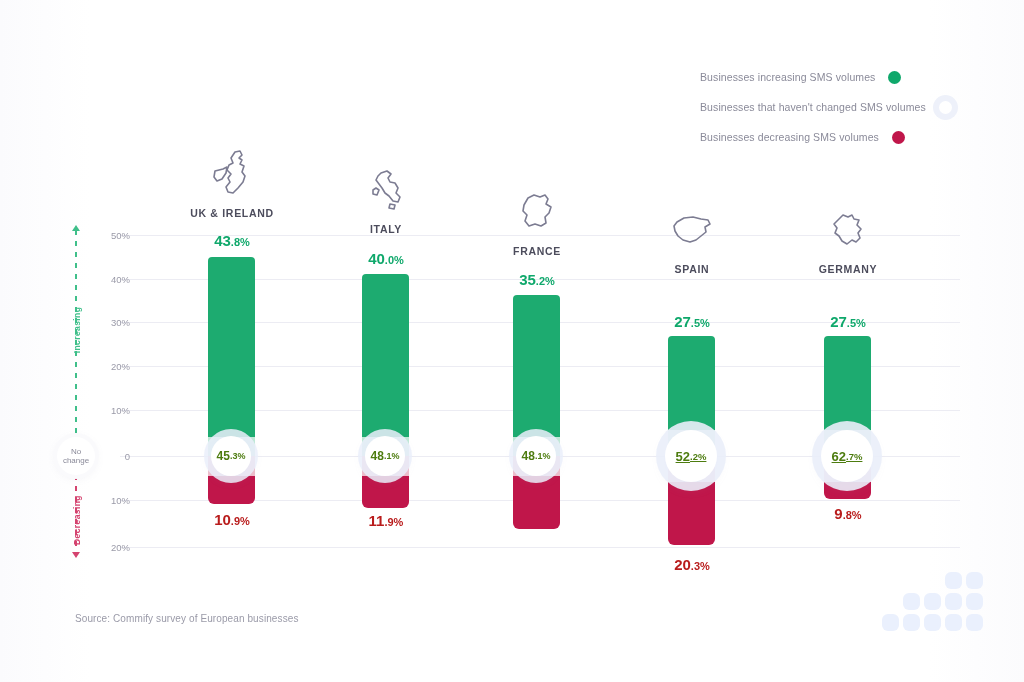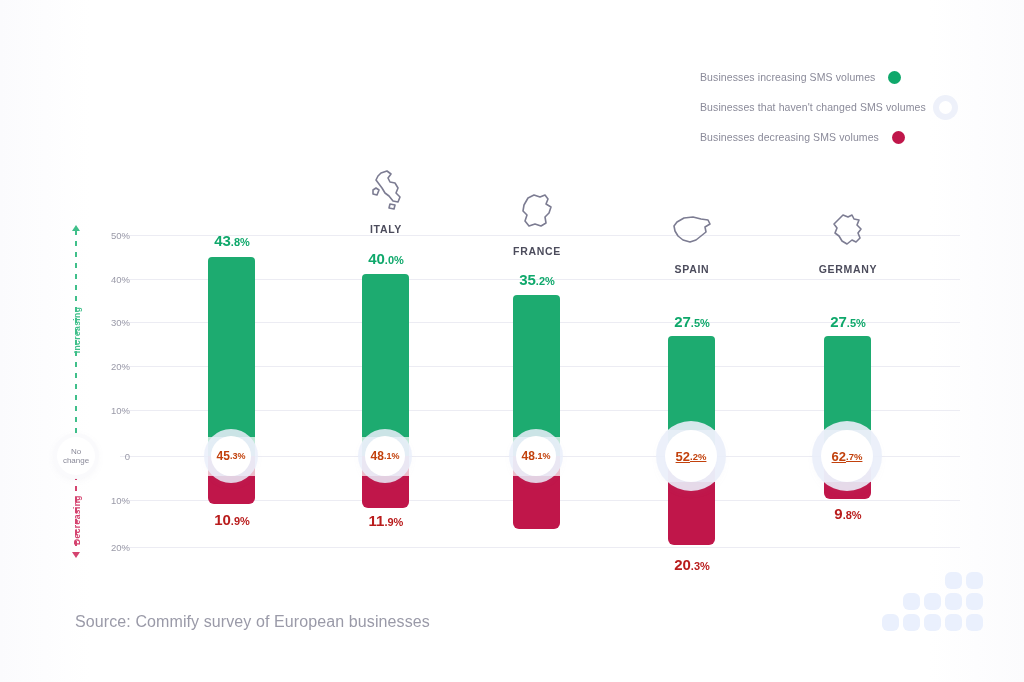--- a/index.html
+++ b/index.html
@@ -133,40 +133,40 @@
     position:absolute;width:47px;left:56px;
     pointer-events:none;
   }
   .veil.g{background:rgba(255,255,255,.72);}
   .veil.r{background:rgba(255,255,255,.72);}
 
   .badge{
     position:absolute;border-radius:50%;
     background:#ffffff;
     display:flex;align-items:center;justify-content:center;
-    color:#c2410c;font-weight:bold;
+    color:#4d7c0f;font-weight:bold;
   }
   .badge .b1{font-size:12px;}
   .badge .b2{font-size:9px;}
   .badge.sm{
     width:40px;height:40px;left:59px;
     box-shadow:0 0 0 7px rgba(234,238,250,.85), 0 3px 12px rgba(150,150,180,.18);
   }
   .badge.lg{
     width:52px;height:52px;left:53px;
     box-shadow:0 0 0 9px rgba(234,238,250,.9), 0 4px 14px rgba(150,150,180,.2);
     text-decoration:underline;
   }
   .badge.lg .b1{font-size:13px;}
   .badge.lg .b2{font-size:9.5px;}
 
   
   .source{
     position:absolute;left:75px;top:613px;
-    font-size:16px;color:#9a9aa8;letter-spacing:.1px;
+    font-size:10px;color:#9a9aa8;letter-spacing:.1px;
   }
   .dotdeco{position:absolute;left:880px;top:570px;}
   .dotrow{display:flex;justify-content:flex-end;}
   .deco-dot{
     width:17px;height:17px;border-radius:6px;
     background:#eaf0fd;margin:2px;
   }
 </style>
 </head>
 <body>
@@ -216,20 +216,29 @@
     <div class="axis-word inc">Increasing</div>
     <div class="axis-word dec">Decreasing</div>
   </div>
 
   <div class="nochange">
     <span>No</span>
     <span>change</span>
   </div>
 
   <div class="col" style="left:152px">
+    <div class="country-head" style="top:148px">
+      <svg class="map-icon" width="46" height="52" viewBox="0 0 46 52">
+        <g fill="none" stroke="#7c7c92" stroke-width="1.6" stroke-linejoin="round" stroke-linecap="round">
+          <path d="M26 4 L31 3 L33 7 L30 10 L33 12 L31 16 L35 18 L33 24 L36 28 L34 34 L29 40 L24 45 L19 44 L17 39 L21 34 L19 30 L22 26 L18 22 L20 17 L24 15 L22 10 Z"></path>
+          <path d="M14 21 L18 19 L17 25 L13 31 L8 33 L5 29 L6 23 Z"></path>
+        </g>
+      </svg>
+      <div class="country-name">UK &amp; IRELAND</div>
+    </div>
     <div class="toplabel" style="top:232px">
       <span class="big">43</span><span class="sml">.8%</span>
     </div>
     <div class="bar up" style="top:257px;height:199px"></div>
     <div class="bar down" style="top:456px;height:48px"></div>
     <div class="veil g" style="top:437px;height:19px"></div>
     <div class="veil r" style="top:456px;height:20px"></div>
     <div class="badge sm" style="top:436px">
       <span class="b1">45</span>
         <span class="b2">.3%</span>

